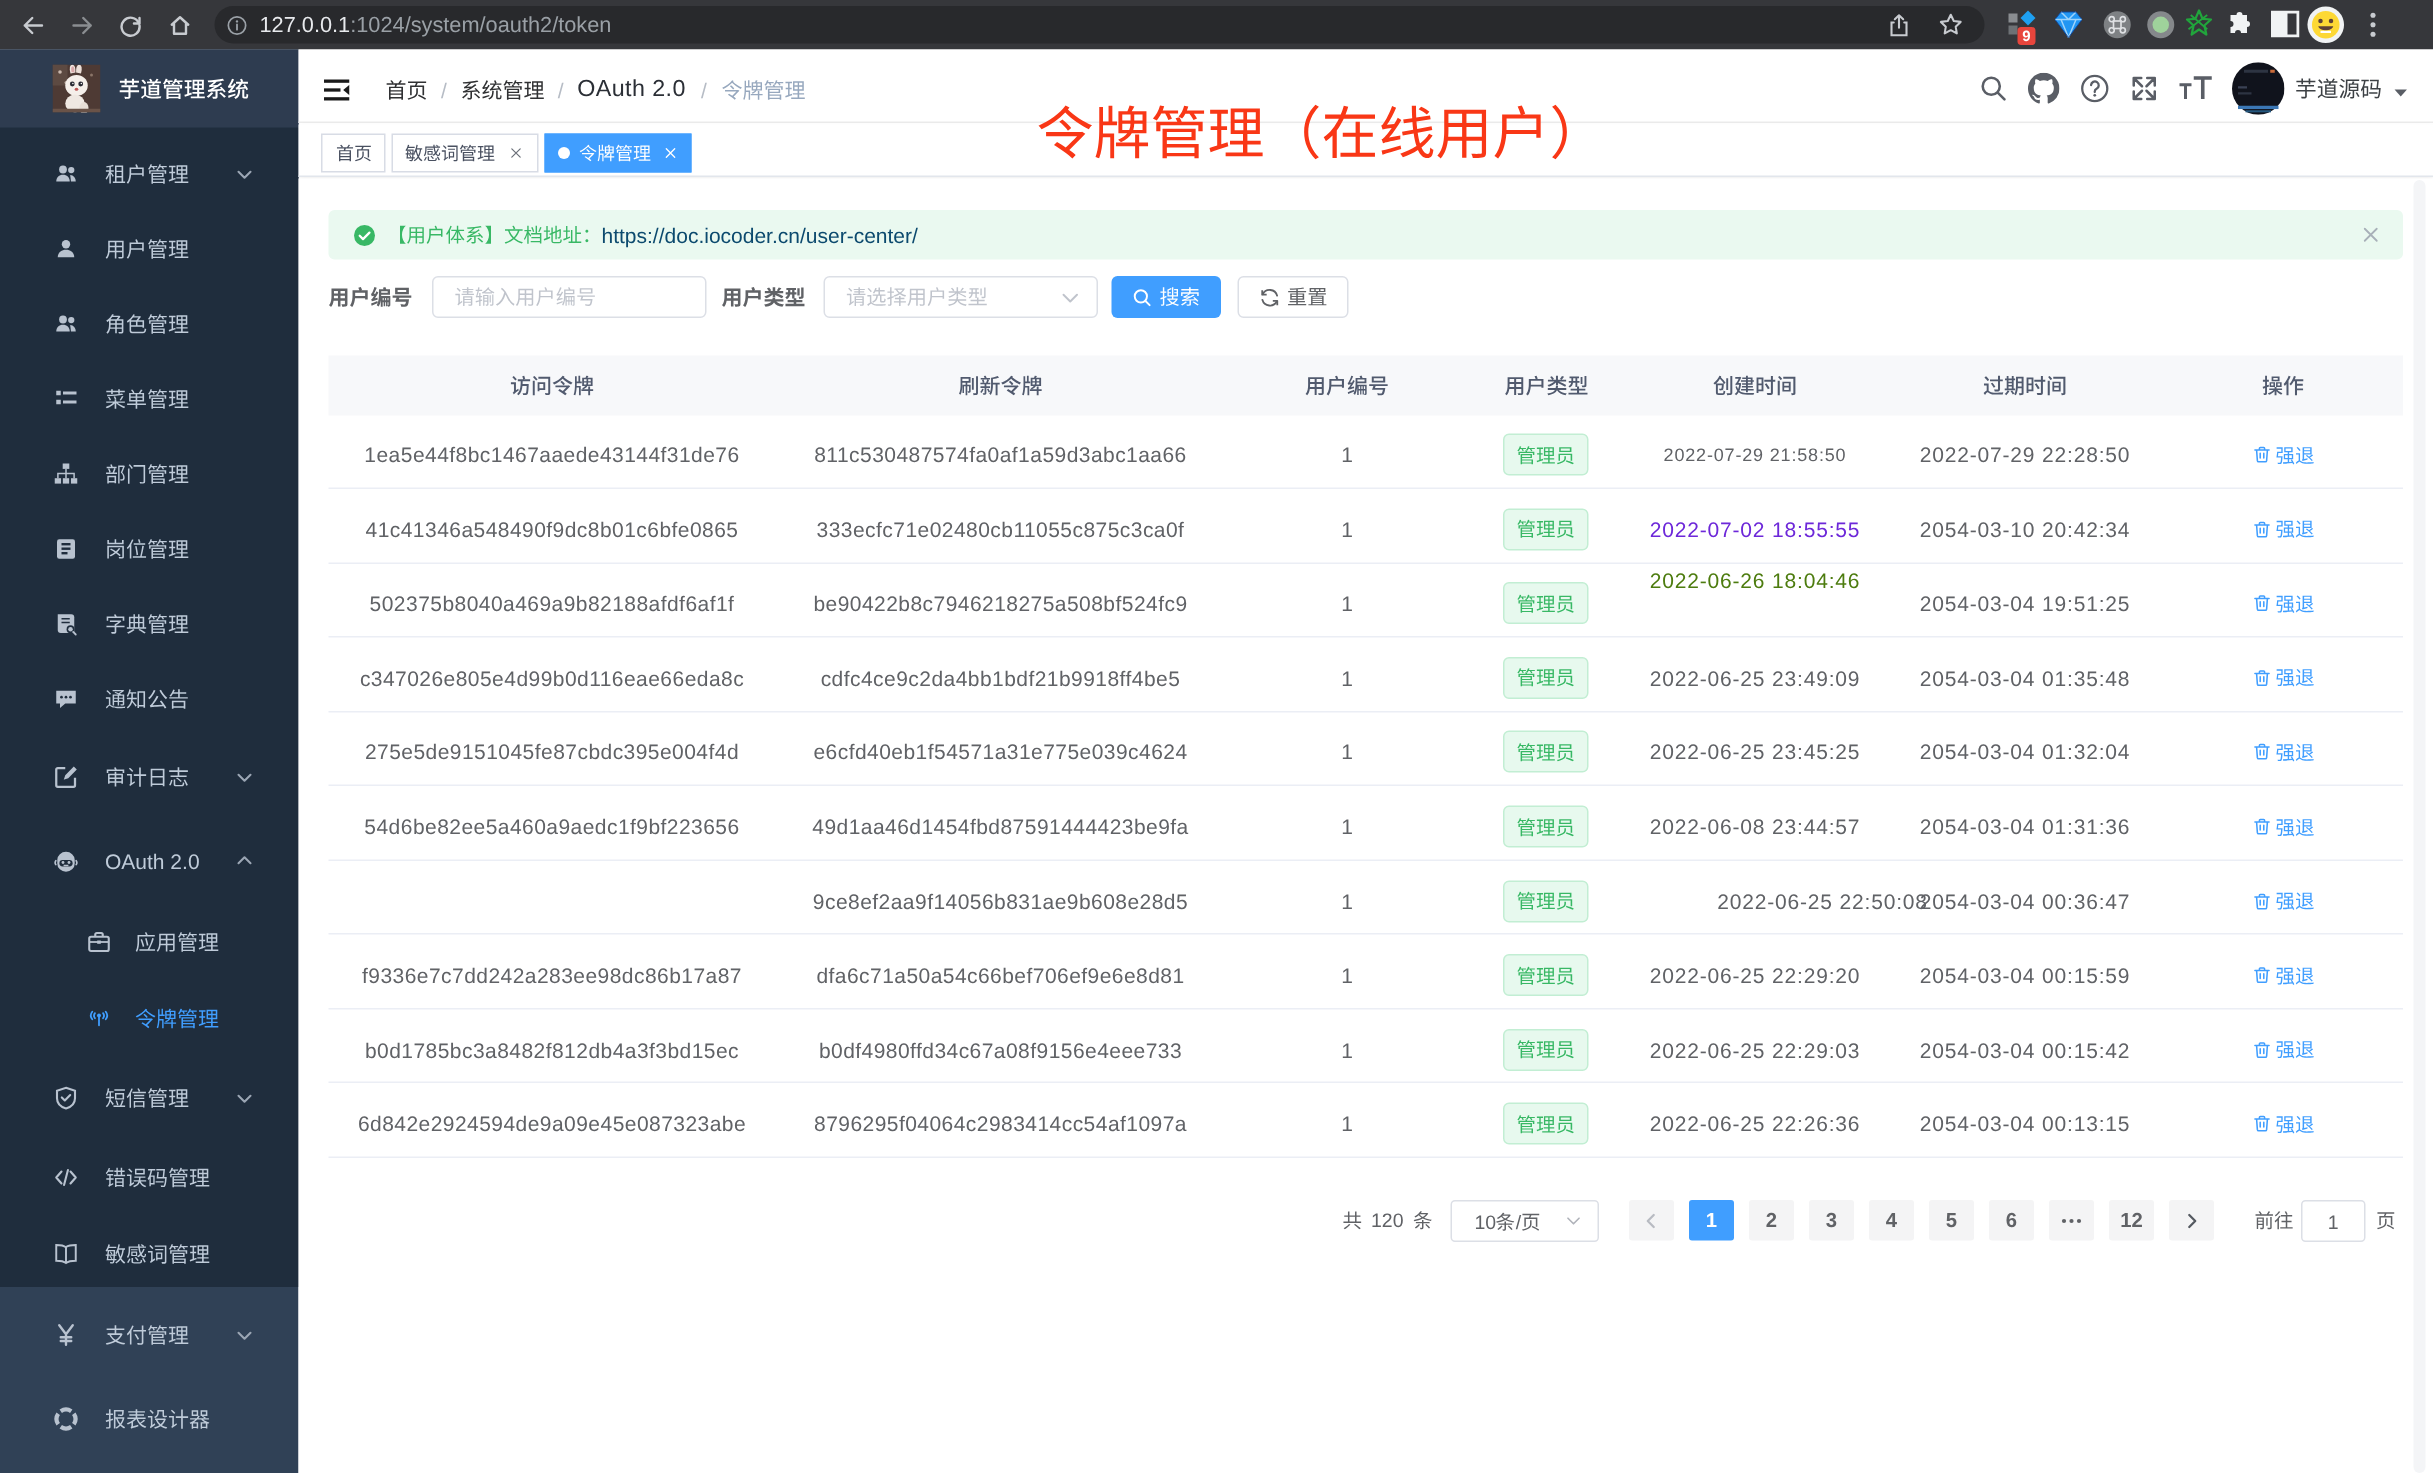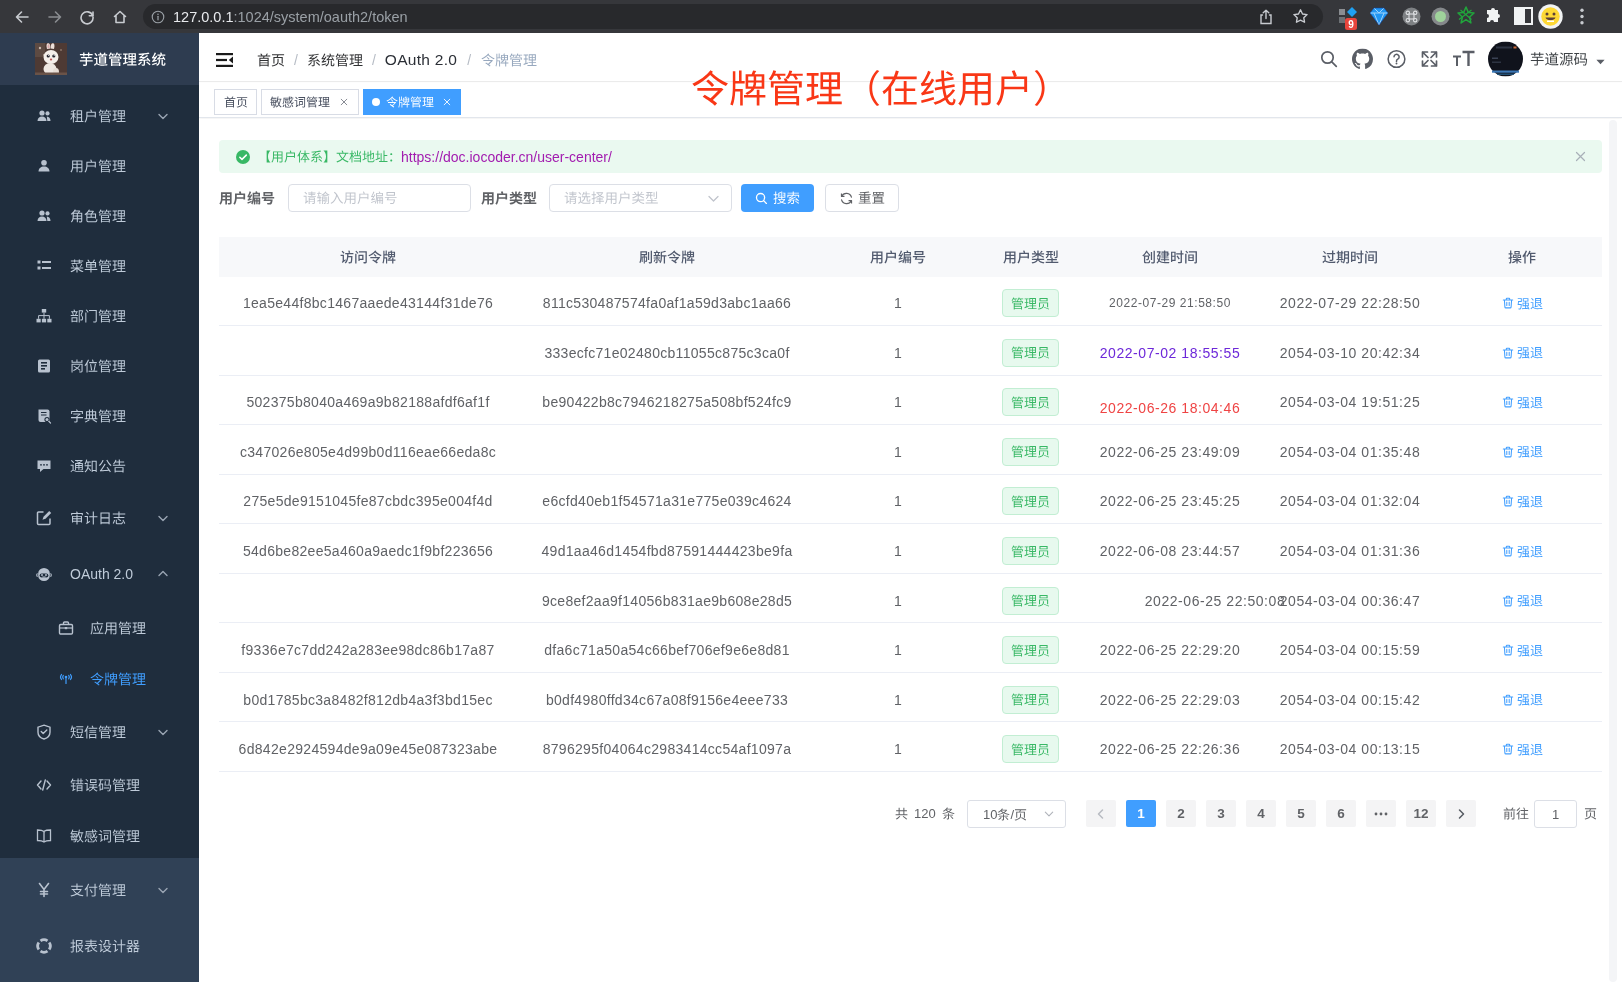--- a/index.html
+++ b/index.html
@@ -703,21 +703,21 @@
           <use href="#g58" x="3000"></use>
           <use href="#g48" x="4000"></use>
           <use href="#g59" x="5000"></use>
           <use href="#g60" x="6000"></use>
           <use href="#g61" x="7000"></use>
           <use href="#g62" x="8000"></use>
           <use href="#g63" x="9000"></use>
           <use href="#g64" x="10000"></use>
         </svg>
       </div>
-      <span style="font-size:14px;color:#a21caf;letter-spacing:0px">https://doc.iocoder.cn/user-center/</span>
+      <span style="font-size:14px;color:#0c4a6e;letter-spacing:0px">https://doc.iocoder.cn/user-center/</span>
       <svg style="position:absolute;right:16px;top:11px" width="11" height="11" viewBox="0 0 11 11">
         <path d="M1.5 1.5l8 8M9.5 1.5l-8 8" stroke="#a8b0b8" stroke-width="1.2" stroke-linecap="round"></path>
       </svg>
     </div>
     <div class="abs" style="left:20px;top:72px">
       <svg width="56.0" height="14.0" viewBox="0 -880 4000 1000" fill="#606266" xmlns="http://www.w3.org/2000/svg">
         <use href="#g65" x="0"></use>
         <use href="#g66" x="1000"></use>
         <use href="#g67" x="2000"></use>
         <use href="#g68" x="3000"></use>
@@ -860,20 +860,21 @@
         <path d="M5.6 6v3.8M8.4 6v3.8" stroke="#409eff" stroke-width="1.2" stroke-linecap="round"></path>
       </svg>
       <div style="margin-left:3px">
         <svg width="26.0" height="13.0" viewBox="0 -880 2000 1000" fill="#409eff" xmlns="http://www.w3.org/2000/svg">
           <use href="#g105" x="0"></use>
           <use href="#g106" x="1000"></use>
         </svg>
       </div>
     </div>
     <div class="abs" style="left:20px;top:207.1px;width:1383px;height:49.55px;border-bottom:1px solid #ebeef5"></div>
+    <div class="abs" style="left:20px;top:209.1px;width:298px;height:49.55px;display:flex;align-items:center;justify-content:center;font-size:14px;color:#606266;letter-spacing:0.3px">41c41346a548490f9dc8b01c6bfe0865</div>
     <div class="abs" style="left:318px;top:209.1px;width:300px;height:49.55px;display:flex;align-items:center;justify-content:center;font-size:14px;color:#606266;letter-spacing:0.3px">333ecfc71e02480cb11055c875c3ca0f</div>
     <div class="abs" style="left:618px;top:209.1px;width:162px;height:49.55px;display:flex;align-items:center;justify-content:center;font-size:14px;color:#606266;letter-spacing:0">1</div>
     <div class="abs" style="left:780px;top:209.1px;width:103px;height:49.55px;display:flex;align-items:center;justify-content:center">
       <div style="width:57px;height:28px;background:#e7f9ee;border:1px solid #c2eed3;border-radius:4px;display:flex;align-items:center;justify-content:center">
         <svg width="39.0" height="13.0" viewBox="0 -880 3000 1000" fill="#38b865" xmlns="http://www.w3.org/2000/svg">
           <use href="#g8" x="0"></use>
           <use href="#g9" x="1000"></use>
           <use href="#g104" x="2000"></use>
         </svg>
       </div>
@@ -898,36 +899,37 @@
     <div class="abs" style="left:618px;top:258.6px;width:162px;height:49.55px;display:flex;align-items:center;justify-content:center;font-size:14px;color:#606266;letter-spacing:0">1</div>
     <div class="abs" style="left:780px;top:258.6px;width:103px;height:49.55px;display:flex;align-items:center;justify-content:center">
       <div style="width:57px;height:28px;background:#e7f9ee;border:1px solid #c2eed3;border-radius:4px;display:flex;align-items:center;justify-content:center">
         <svg width="39.0" height="13.0" viewBox="0 -880 3000 1000" fill="#38b865" xmlns="http://www.w3.org/2000/svg">
           <use href="#g8" x="0"></use>
           <use href="#g9" x="1000"></use>
           <use href="#g104" x="2000"></use>
         </svg>
       </div>
     </div>
-    <div class="abs" style="left:883px;top:264px;width:176px;height:49.55px;display:flex;align-items:center;justify-content:center;font-size:14px;color:#ef4444;letter-spacing:0.55px">2022-06-26 18:04:46</div>
+    <div class="abs" style="left:883px;top:243px;width:176px;height:49.55px;display:flex;align-items:center;justify-content:center;font-size:14px;color:#4d7c0f;letter-spacing:0.55px">2022-06-26 18:04:46</div>
     <div class="abs" style="left:1059px;top:258.6px;width:184px;height:49.55px;display:flex;align-items:center;justify-content:center;font-size:14px;color:#606266;letter-spacing:0.55px">2054-03-04 19:51:25</div>
     <div class="abs" style="left:1243px;top:258.6px;width:160px;height:49.55px;display:flex;align-items:center;justify-content:center">
       <svg width="12" height="12" viewBox="0 0 14 14">
         <path d="M1.5 3.5h11M5 3.5V2.2a.7.7 0 0 1 .7-.7h2.6a.7.7 0 0 1 .7.7v1.3M2.8 3.5l.6 8.3a1 1 0 0 0 1 .9h5.2a1 1 0 0 0 1-.9l.6-8.3" stroke="#409eff" stroke-width="1.2" fill="none" stroke-linecap="round" stroke-linejoin="round"></path>
         <path d="M5.6 6v3.8M8.4 6v3.8" stroke="#409eff" stroke-width="1.2" stroke-linecap="round"></path>
       </svg>
       <div style="margin-left:3px">
         <svg width="26.0" height="13.0" viewBox="0 -880 2000 1000" fill="#409eff" xmlns="http://www.w3.org/2000/svg">
           <use href="#g105" x="0"></use>
           <use href="#g106" x="1000"></use>
         </svg>
       </div>
     </div>
     <div class="abs" style="left:20px;top:306.2px;width:1383px;height:49.55px;border-bottom:1px solid #ebeef5"></div>
     <div class="abs" style="left:20px;top:308.2px;width:298px;height:49.55px;display:flex;align-items:center;justify-content:center;font-size:14px;color:#606266;letter-spacing:0.3px">c347026e805e4d99b0d116eae66eda8c</div>
+    <div class="abs" style="left:318px;top:308.2px;width:300px;height:49.55px;display:flex;align-items:center;justify-content:center;font-size:14px;color:#606266;letter-spacing:0.3px">cdfc4ce9c2da4bb1bdf21b9918ff4be5</div>
     <div class="abs" style="left:618px;top:308.2px;width:162px;height:49.55px;display:flex;align-items:center;justify-content:center;font-size:14px;color:#606266;letter-spacing:0">1</div>
     <div class="abs" style="left:780px;top:308.2px;width:103px;height:49.55px;display:flex;align-items:center;justify-content:center">
       <div style="width:57px;height:28px;background:#e7f9ee;border:1px solid #c2eed3;border-radius:4px;display:flex;align-items:center;justify-content:center">
         <svg width="39.0" height="13.0" viewBox="0 -880 3000 1000" fill="#38b865" xmlns="http://www.w3.org/2000/svg">
           <use href="#g8" x="0"></use>
           <use href="#g9" x="1000"></use>
           <use href="#g104" x="2000"></use>
         </svg>
       </div>
     </div>

